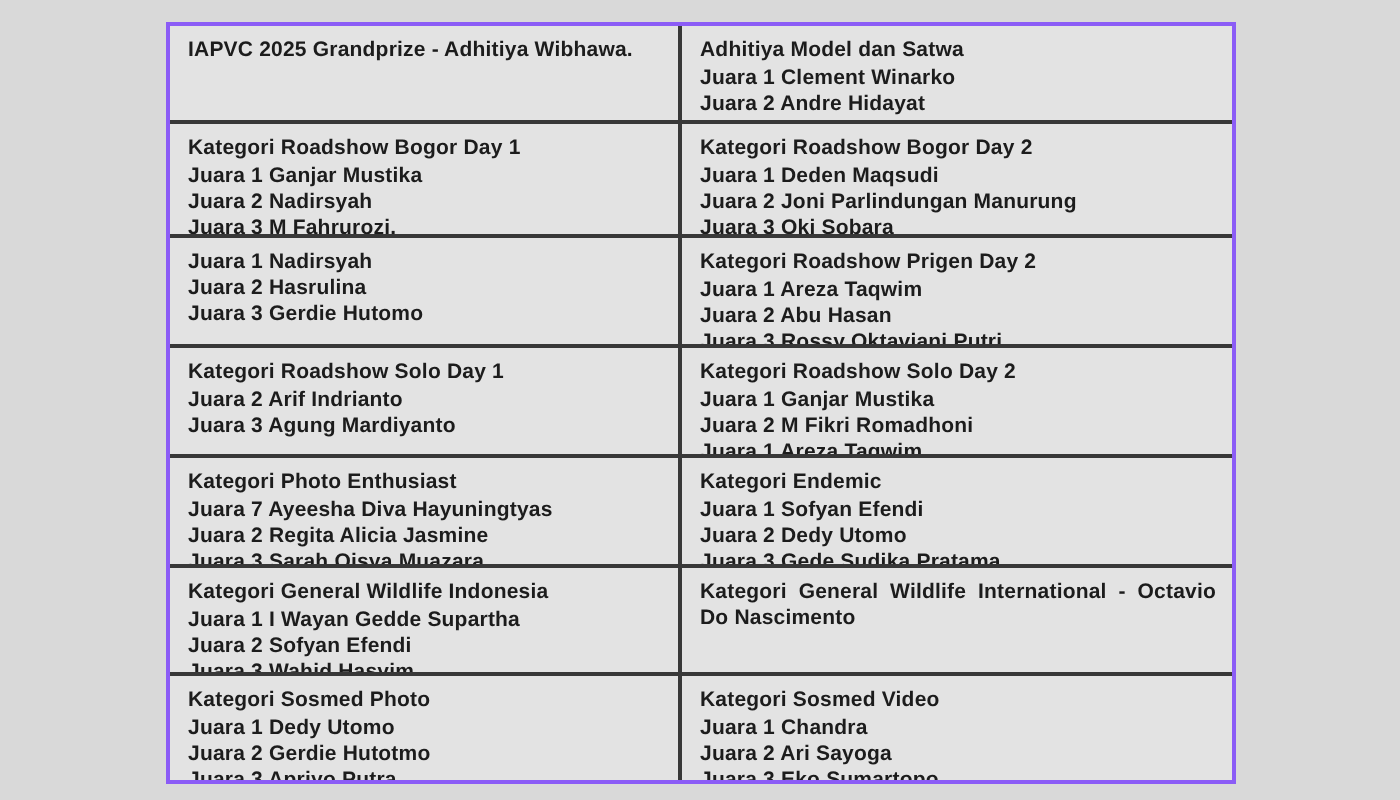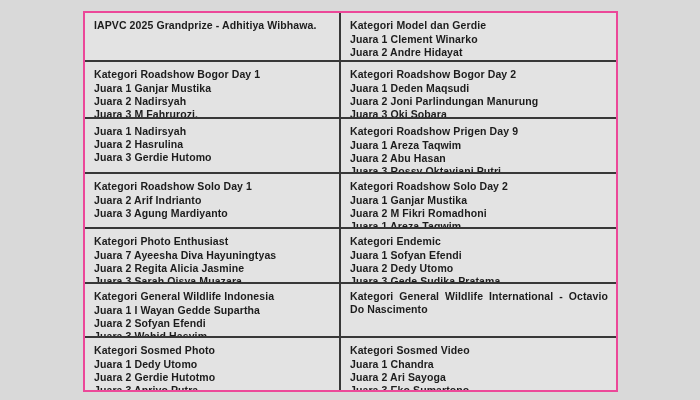--- a/index.html
+++ b/index.html
@@ -15,21 +15,21 @@
     overflow: hidden;
     position: relative;
   }
   .winners-table {
     position: absolute;
     left: 83px;
     top: 11px;
     width: 535px;
     height: 381px;
     box-sizing: border-box;
-    border: 2px solid #ec4899;
+    border: 2px solid #8b5cf6;
     background: #383838;           
     display: grid;
     grid-template-columns: 254px 275px;
     grid-template-rows: 47px 55px 53px 53px 53px 52px 52px;
     gap: 2px;
   }
   .cell {
     background: #e3e3e3;
     box-sizing: border-box;
     padding: 6px 8px 0 9px;
@@ -51,21 +51,21 @@
 </style>
 </head>
 <body>
 
 <div class="winners-table">
 
   <div class="cell">
     <div class="cat-title">IAPVC 2025 Grandprize - Adhitiya Wibhawa.</div>
   </div>
   <div class="cell">
-    <div class="cat-title">Kategori Model dan Gerdie</div>
+    <div class="cat-title">Adhitiya Model dan Satwa</div>
     <div class="winner-line">Juara 1 Clement Winarko</div>
     <div class="winner-line">Juara 2 Andre Hidayat</div>
     <div class="winner-line">Juara 3 Misbachul Munir.</div>
   </div>
 
   <div class="cell">
     <div class="cat-title">Kategori Roadshow Bogor Day 1</div>
     <div class="winner-line">Juara 1 Ganjar Mustika</div>
     <div class="winner-line">Juara 2 Nadirsyah</div>
     <div class="winner-line">Juara 3 M Fahrurozi.</div>
@@ -76,21 +76,21 @@
     <div class="winner-line">Juara 2 Joni Parlindungan Manurung</div>
     <div class="winner-line">Juara 3 Oki Sobara</div>
   </div>
 
   <div class="cell">
     <div class="winner-line">Juara 1 Nadirsyah</div>
     <div class="winner-line">Juara 2 Hasrulina</div>
     <div class="winner-line">Juara 3 Gerdie Hutomo</div>
   </div>
   <div class="cell">
-    <div class="cat-title">Kategori Roadshow Prigen Day 9</div>
+    <div class="cat-title">Kategori Roadshow Prigen Day 2</div>
     <div class="winner-line">Juara 1 Areza Taqwim</div>
     <div class="winner-line">Juara 2 Abu Hasan</div>
     <div class="winner-line">Juara 3 Rossy Oktaviani Putri</div>
   </div>
 
   <div class="cell">
     <div class="cat-title">Kategori Roadshow Solo Day 1</div>
     <div class="winner-line">Juara 2 Arif Indrianto</div>
     <div class="winner-line">Juara 3 Agung Mardiyanto</div>
   </div>

